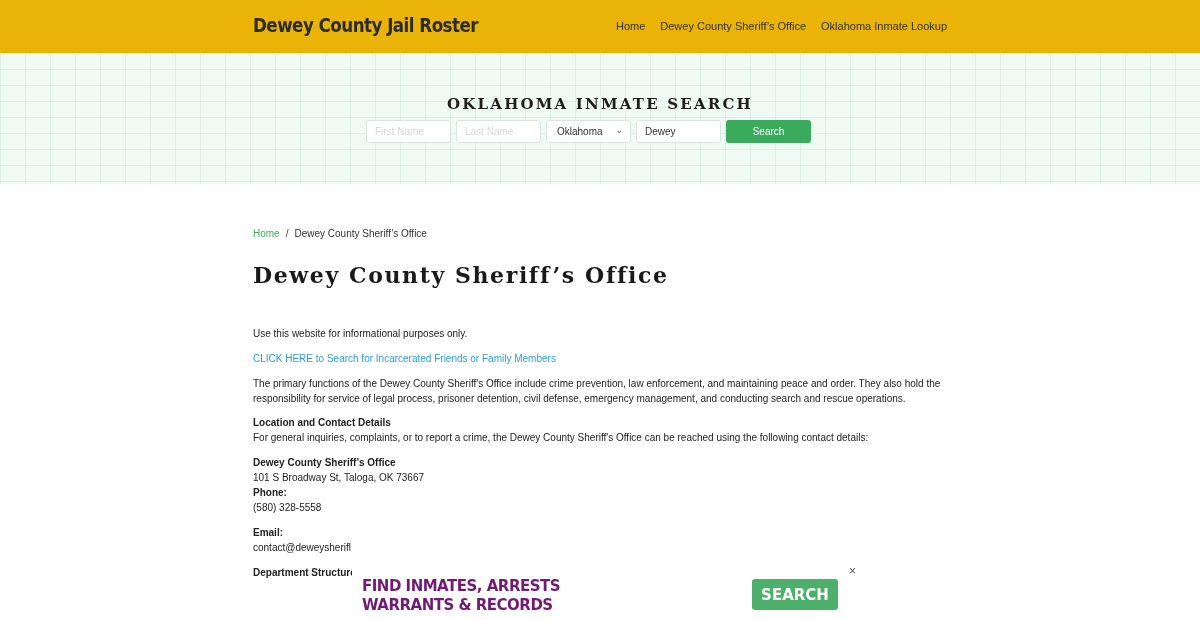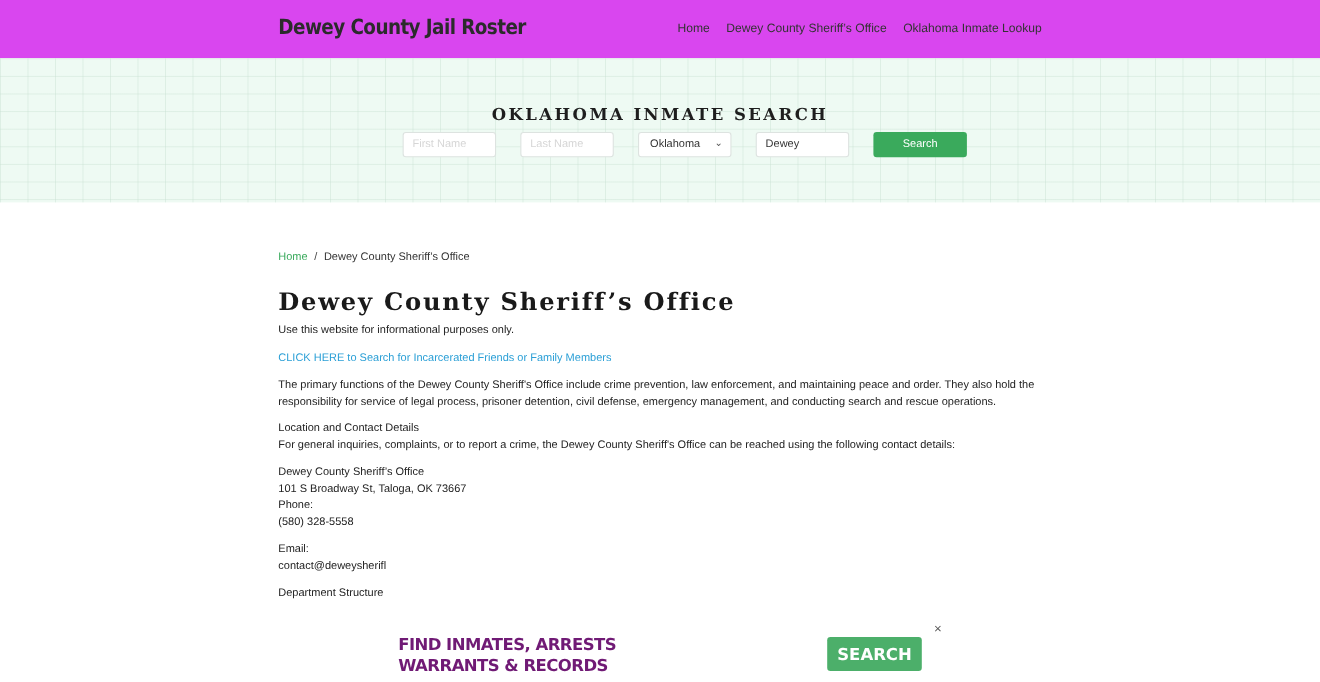--- a/index.html
+++ b/index.html
@@ -1,20 +1,20 @@
 <!DOCTYPE html>
 <html><head>
   <meta charset="utf-8">
   <style>
     * { box-sizing: border-box; margin: 0; padding: 0; }
     html, body { width: 1200px; height: 620px; overflow: hidden; background: #ffffff; }
     body { font-family: "Liberation Sans", "DejaVu Sans", sans-serif; color: #222; position: relative; }
 
     
-    .site-header { height: 53px; background: #d946ef; position: relative; }
+    .site-header { height: 53px; background: #eab308; position: relative; }
     .site-title {
       position: absolute; left: 253px; top: 14px;
       font-family: "DejaVu Sans", sans-serif; font-weight: bold;
       font-size: 19px; letter-spacing: -0.6px; color: #2b2b2b;
       transform: scaleX(0.88); transform-origin: left center;
     }
     .nav { position: absolute; right: 253px; top: 20px; display: flex; gap: 15px; }
     .nav a { font-size: 11px; color: #333; text-decoration: none; }
 
     
@@ -24,21 +24,21 @@
       background-image:
         linear-gradient(to right, rgba(200,225,210,0.45) 1px, transparent 1px),
         linear-gradient(to bottom, rgba(200,225,210,0.45) 1px, transparent 1px);
       background-size: 25px 16px;
     }
     .search-title {
       position: absolute; left: 0; width: 1200px; top: 42px; text-align: center;
       font-family: "DejaVu Serif", serif; font-weight: bold; font-size: 15px;
       letter-spacing: 2.2px; color: #1e1e1e;
     }
-    .search-form { position: absolute; top: 67px; left: 366px; display: flex; gap: 22px; }
+    .search-form { position: absolute; top: 67px; left: 366px; display: flex; gap: 5px; }
     .search-form input, .search-form select {
       width: 85px; height: 23px; border: 1px solid #dde3e0; border-radius: 3px;
       background: #fff; font-size: 10px; padding: 0 8px; color: #333;
       font-family: "Liberation Sans", sans-serif;
     }
     .search-form input::placeholder { color: #d6d6d6; }
     .select-wrap { position: relative; width: 85px; height: 23px; border: 1px solid #dde3e0; border-radius: 3px; background: #fff; }
     .select-wrap span.val { position: absolute; left: 10px; top: 5px; font-size: 10px; color: #333; }
     .select-wrap span.chev { position: absolute; right: 7px; top: 4px; font-size: 9px; color: #555; }
     .search-btn {
@@ -50,21 +50,21 @@
     .main { position: absolute; left: 253px; top: 228px; width: 690px; }
     .breadcrumb { font-size: 10px; color: #333; }
     .breadcrumb a { color: #3aaa5c; text-decoration: none; }
     .breadcrumb .sep { margin: 0 6px; color: #444; }
     .page-title {
       margin-top: 23px; font-family: "DejaVu Serif", serif; font-weight: bold;
       font-size: 22px; letter-spacing: 1.6px; color: #1a1a1a;
     }
     .p { font-size: 10px; line-height: 15px; color: #222; }
     .link-cta { color: #2a9fd6; font-weight: normal; text-decoration: none; font-size: 10px; }
-    .bold { font-weight: normal; }
+    .bold { font-weight: bold; }
 
     
     .ad {
       position: absolute; left: 352px; top: 560px; width: 512px; height: 60px; background: #fff;
     }
     .ad-text {
       position: absolute; left: 10px; top: 17px; font-family: "DejaVu Sans", sans-serif;
       font-weight: bold; font-size: 15px; line-height: 19px; color: #701a75; letter-spacing: -0.5px;
     }
     .ad-btn {
@@ -100,21 +100,21 @@
   </div>
 </section>
 
 <main class="main">
   <div class="breadcrumb">
     <a href="#">Home</a><span class="sep">/</span><span>Dewey County Sheriff’s Office</span>
   </div>
 
   <h1 class="page-title">Dewey County Sheriff’s Office</h1>
 
-  <p class="p" style="margin-top:5px">Use this website for informational purposes only.</p>
+  <p class="p" style="margin-top:38px">Use this website for informational purposes only.</p>
   <p class="p" style="margin-top:10px"><a href="#" class="link-cta">CLICK HERE to Search for Incarcerated Friends or Family Members</a></p>
   <p class="p" style="margin-top:10px">The primary functions of the Dewey County Sheriff's Office include crime prevention, law enforcement, and maintaining peace and order. They also hold the responsibility for service of legal process, prisoner detention, civil defense, emergency management, and conducting search and rescue operations.</p>
   <p class="p bold" style="margin-top:9px">Location and Contact Details</p>
   <p class="p" style="margin-top:0">For general inquiries, complaints, or to report a crime, the Dewey County Sheriff's Office can be reached using the following contact details:</p>
 
   <p class="p bold" style="margin-top:10px">Dewey County Sheriff’s Office</p>
   <p class="p">101 S Broadway St, Taloga, OK 73667</p>
 
   <p class="p bold" style="">Phone:</p>
   <p class="p">(580) 328-5558</p>

